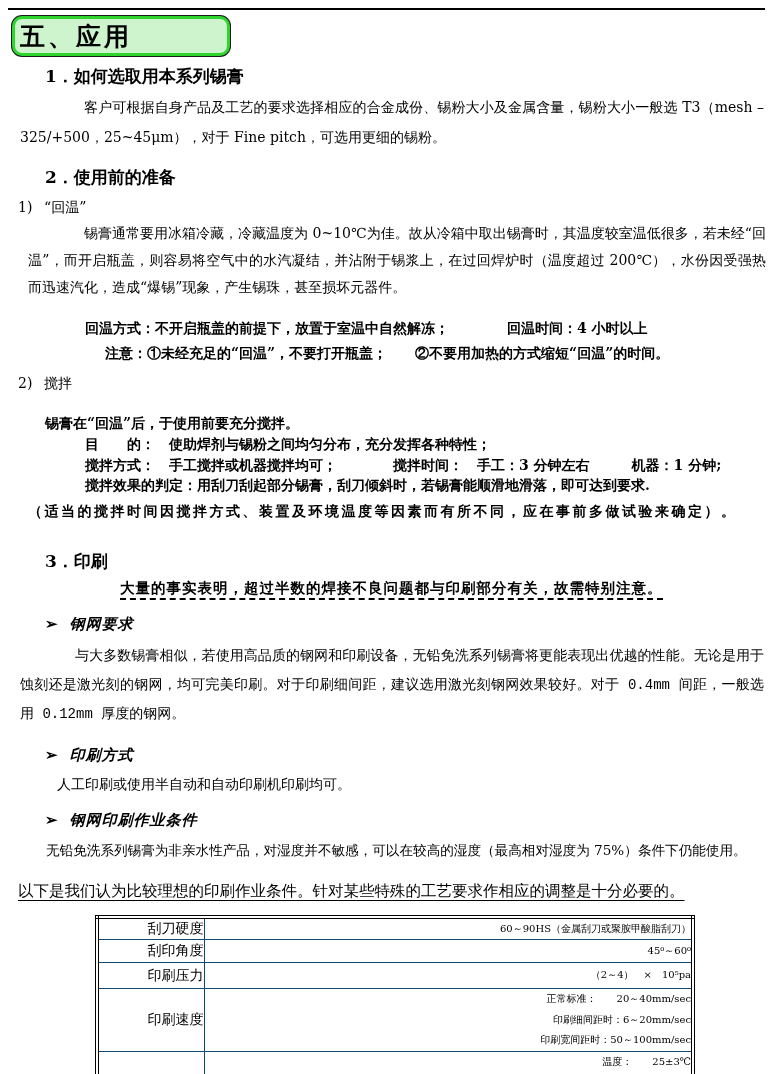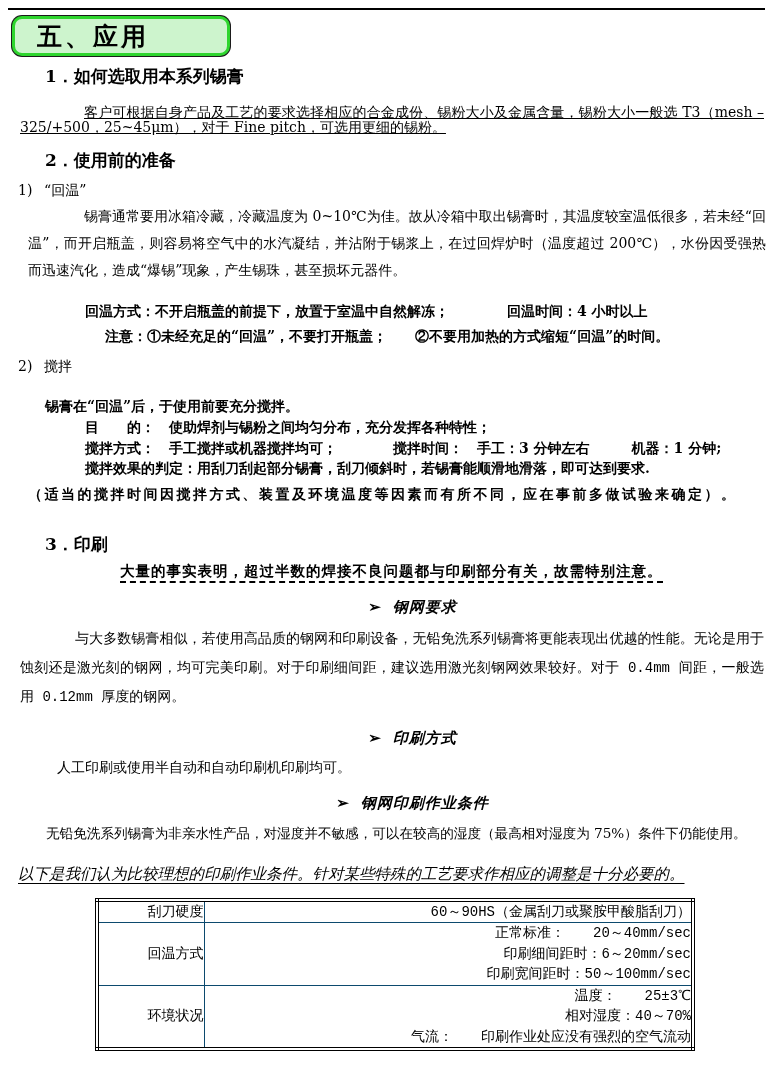--- a/index.html
+++ b/index.html
@@ -9,66 +9,66 @@
     background:#ffffff; color:#000;
     font-family:"DejaVu Serif","Liberation Serif",serif;
     font-size:14px;
   }
   .topline { margin:8px 15px 0 8px; border-top:2px solid #000; height:0; }
 
   .title-box {
     margin:6px 0 0 12px; width:218px; height:40px;
     background:#cdf4cd; border:3px solid #2ed52e; border-radius:10px;
     box-shadow:0 0 0 1px #1b1b1b;
-    display:flex; align-items:center; padding-left:22px;
+    display:flex; align-items:center; padding-left:5px;
   }
   .title-box span { font-size:25px; font-weight:bold; letter-spacing:3px; }
 
   .sec-heading { margin:9px 0 0 45px; font-size:17px; font-weight:bold; line-height:22px; }
 
   .para {
-    margin:18px 16px 0 20px; line-height:15px;
-    text-align:justify; text-indent:64px;text-decoration:underline;
+    margin:5px 16px 0 20px; line-height:30px;
+    text-align:justify; text-indent:64px;
   }
   .numbered { margin:9px 0 0 18px; line-height:20px; }
   .numbered .num { display:inline-block; width:26px; }
   .hang-para {
     margin:3px 14px 16px 28px; line-height:27px;
     text-align:justify; text-indent:56px;
   }
   .line-method { margin:3px 0 0 85px; font-weight:bold; line-height:22px; }
   .line-method .gap { display:inline-block; width:58px; }
   .line-note { margin:3px 0 0 105px; font-weight:bold; line-height:22px; }
   .line-intro { margin:20px 0 0 45px; font-weight:bold; line-height:21px; }
   .line-sub { margin:0 0 0 85px; font-weight:bold; line-height:20.5px; }
   .paren-note {
     margin:4px 0 0 28px; font-weight:bold; font-size:14px;
     letter-spacing:2.5px; line-height:22px;
   }
   .dashed-note { margin:7px 0 0 120px; font-weight:bold; font-size:14.5px; letter-spacing:1px; }
   .dashed-note span { border-bottom:2px dashed #000; padding-bottom:2px; }
 
-  .arrow-head { margin:17px 0 0 45px; font-size:15px;text-align:center; }
+  .arrow-head { margin:17px 0 0 45px; font-size:15px; }
   .arrow-head .arrow { font-style:normal; font-weight:bold; margin-right:12px; }
   .arrow-head .atitle { font-weight:bold; font-style:italic; letter-spacing:1px; }
 
   .s3-para { margin:8px 16px 0 20px; line-height:29px; text-align:justify; text-indent:55px;font-family:Liberation Mono, monospace; }
   .single-line { margin:9px 0 0 57px; line-height:20px; }
   .cond-line { margin:9px 15px 0 20px; line-height:22px; text-indent:26px; font-size:13.6px; }
 
-  .table-intro { margin:19px 0 4px 18px; font-size:15.5px; line-height:22px;font-style:italic; }
+  .table-intro { margin:19px 0 4px 18px; font-size:15.5px; line-height:22px; }
   .table-intro span { text-decoration:underline; text-underline-offset:4px; }
 
   table.cond {
     margin:13px 0 0 95px; width:600px;
     border-collapse:collapse; border:4px double #000;
   }
   table.cond td { border:1px solid #0c4a6e; padding:0;text-align:right; }
   td.lbl { width:107px; text-align:center; vertical-align:middle; font-size:14px; }
-  td.val { padding:1px 8px; vertical-align:middle; font-size:14px;font-family:Liberation Mono, monospace; }
+  td.val { padding:1px 8px; vertical-align:middle; font-size:10px; }
   tr.r-sm { height:23px; }
   tr.r-md { height:26px; }
   tr.r-lg { height:62px; }
   td.val div { line-height:20.5px; }
 </style>
 </head>
 <body>
 
 <div class="topline"></div>
 
@@ -124,22 +124,34 @@
 </div>
 
 <table class="cond">
   <tbody>
       <tr class="r-sm">
     <td class="lbl">刮刀硬度</td>
     <td class="val">
           <div>60～90HS（金属刮刀或聚胺甲酸脂刮刀）</div>
         </td>
   </tr>
+  <tr class="r-sm">
+    <td class="lbl">刮印角度</td>
+    <td class="val">
+          <div>45⁰～60⁰</div>
+        </td>
+  </tr>
+  <tr class="r-md">
+    <td class="lbl">印刷压力</td>
+    <td class="val">
+          <div>（2～4）　×　10⁵pa</div>
+        </td>
+  </tr>
   <tr class="r-lg">
-    <td class="lbl">回温方式</td>
+    <td class="lbl">印刷速度</td>
     <td class="val">
       <div>正常标准：　　20～40mm/sec</div>
       <div>印刷细间距时：6～20mm/sec</div>
       <div>印刷宽间距时：50～100mm/sec</div>
     </td>
   </tr>
   <tr class="r-lg">
     <td class="lbl">环境状况</td>
     <td class="val">
       <div>温度：　　25±3℃</div>

